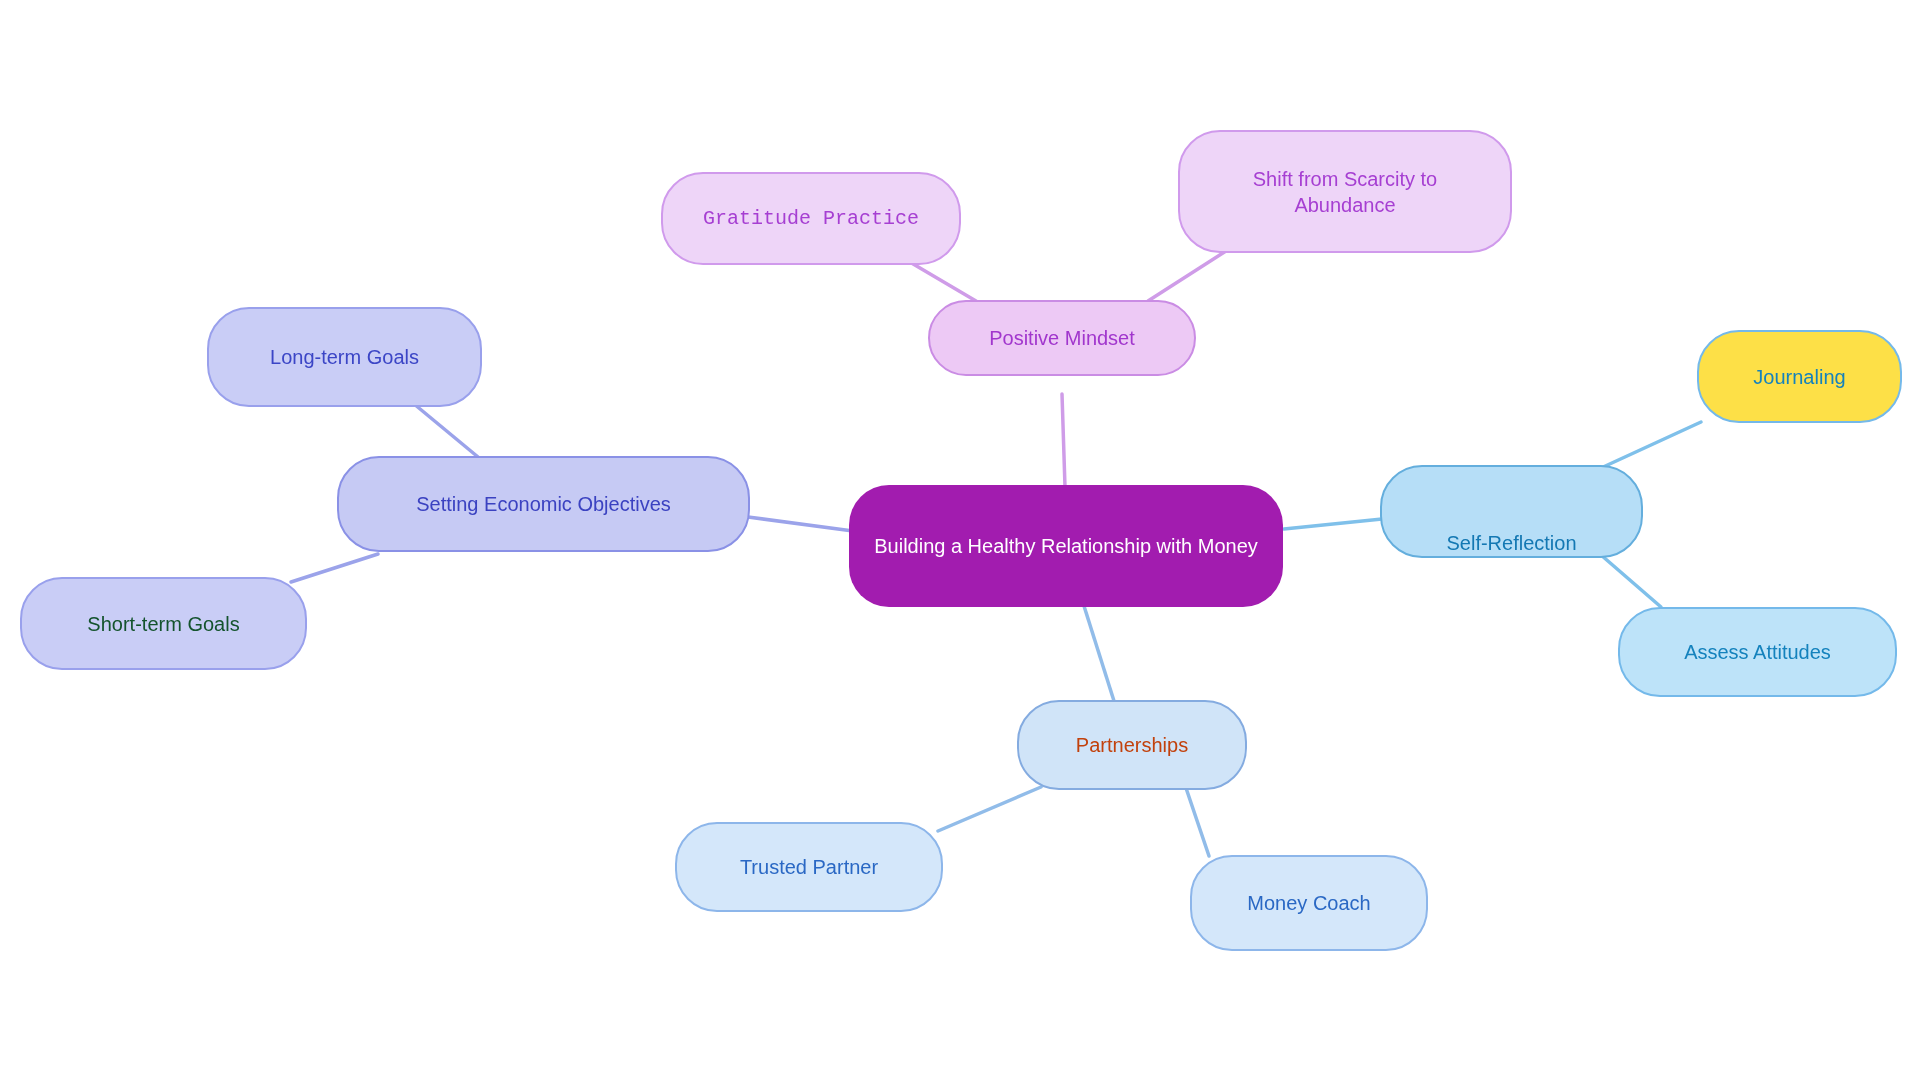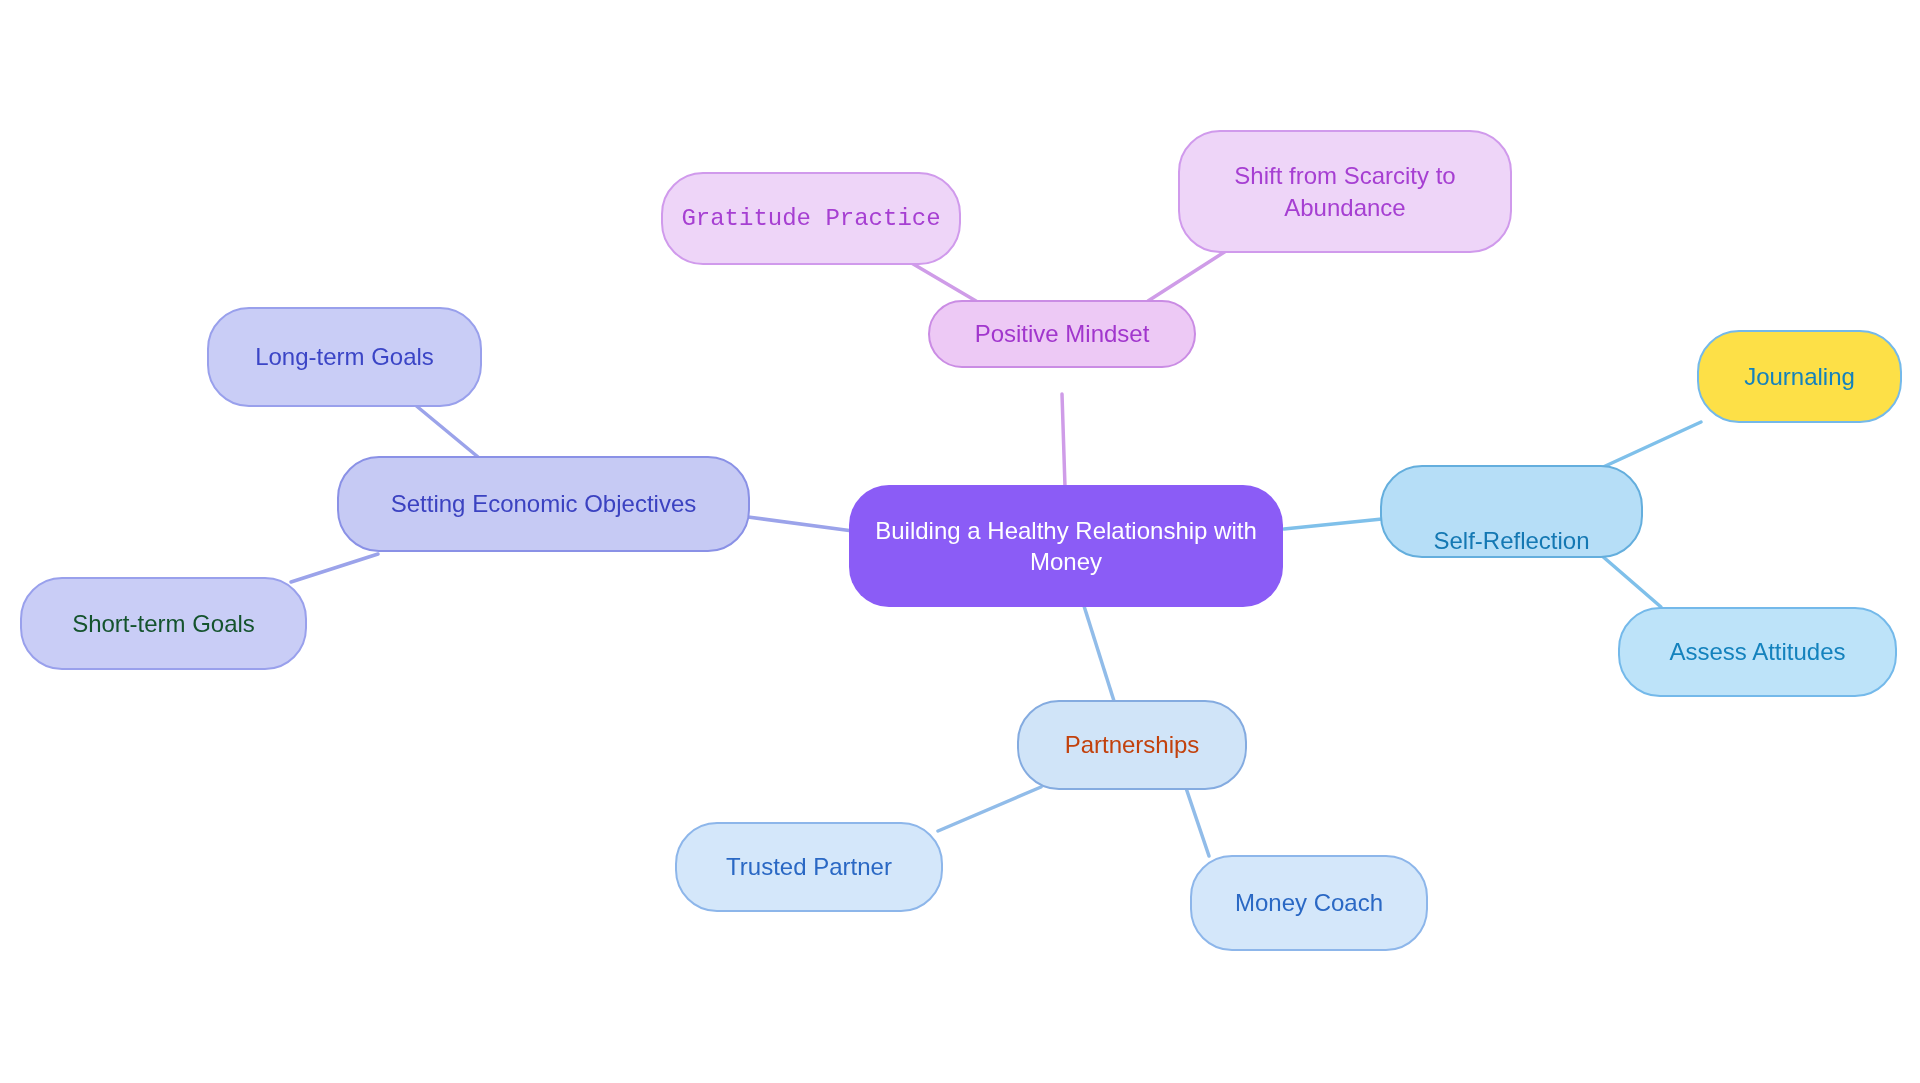--- a/index.html
+++ b/index.html
@@ -24,30 +24,30 @@
   }
   .node {
     position: absolute;
     box-sizing: border-box;
     display: flex;
     align-items: center;
     justify-content: center;
     text-align: center;
     border: 2px solid transparent;
     border-radius: 42px;
-    font-size: 24px;
+    font-size: 20px;
     line-height: 1.3;
     cursor: pointer;
     user-select: none;
   }
   .node .label { pointer-events: none; }
 
   
   .n-center            { left: 849px;  top: 485px; width: 434px; height: 122px; border-radius: 40px; padding: 0 16px; border: none; }
-  .n-positive-mindset  { left: 928px;  top: 300px; width: 268px; height: 68px; text-align: center;  }
+  .n-positive-mindset  { left: 928px;  top: 300px; width: 268px; height: 76px; text-align: center;  }
   .n-gratitude         { left: 661px;  top: 172px; width: 300px; height: 93px; font-family: Liberation Mono, monospace;  }
   .n-shift             { left: 1178px; top: 130px; width: 334px; height: 123px; padding: 0 24px; }
   .n-seo               { left: 337px;  top: 456px; width: 413px; height: 96px;  }
   .n-longterm          { left: 207px;  top: 307px; width: 275px; height: 100px;  }
   .n-shortterm         { left: 20px;   top: 577px; width: 287px; height: 93px;  }
   .n-selfreflection    { left: 1380px; top: 465px; width: 263px; height: 93px;  }
   .n-journaling        { left: 1697px; top: 330px; width: 205px; height: 93px;  }
   .n-assess            { left: 1618px; top: 607px; width: 279px; height: 90px;  }
   .n-partnerships      { left: 1017px; top: 700px; width: 230px; height: 90px;  }
   .n-trusted           { left: 675px;  top: 822px; width: 268px; height: 90px;  }
@@ -70,21 +70,21 @@
 
     <line x1="1284" y1="529" x2="1382" y2="519" stroke-width="3.5" stroke-linecap="round" stroke="#7fc0ea"></line>
     <line x1="1601" y1="468" x2="1701" y2="422" stroke-width="3.5" stroke-linecap="round" stroke="#7fc0ea"></line>
     <line x1="1601" y1="555" x2="1661" y2="607" stroke-width="3.5" stroke-linecap="round" stroke="#7fc0ea"></line>
 
     <line x1="1084" y1="606" x2="1114" y2="701" stroke-width="3.5" stroke-linecap="round" stroke="#91bce9"></line>
     <line x1="1041" y1="787" x2="938" y2="831" stroke-width="3.5" stroke-linecap="round" stroke="#91bce9"></line>
     <line x1="1186" y1="788" x2="1209" y2="856" stroke-width="3.5" stroke-linecap="round" stroke="#91bce9"></line>
   </svg>
 
-  <div class="node n-center" data-bind-style="background:center.fill;color:center.text_color" style="background: #8b5cf6; color: rgb(255, 255, 255);">
+  <div class="node n-center" data-bind-style="background:center.fill;color:center.text_color" style="background: #a21caf; color: rgb(255, 255, 255);">
     <span class="label" data-bind="center.label">Building a Healthy Relationship with Money</span>
   </div>
 
   <div class="node n-positive-mindset" data-bind-style="background:branches.0.fill;borderColor:branches.0.border;color:branches.0.text_color" style="background: rgb(237, 201, 245); border-color: rgb(202, 140, 228); color: rgb(161, 54, 205);">
     <span class="label" data-bind="branches.0.label">Positive Mindset</span>
   </div>
   <div class="node n-gratitude" data-bind-style="background:branches.0.child_fill;borderColor:branches.0.child_border;color:branches.0.child_text_color" style="background: rgb(238, 213, 248); border-color: rgb(208, 154, 236); color: rgb(166, 63, 210);">
     <span class="label" data-bind="branches.0.children.0.label">Gratitude Practice</span>
   </div>
   <div class="node n-shift" data-bind-style="background:branches.0.child_fill;borderColor:branches.0.child_border;color:branches.0.child_text_color" style="background: rgb(238, 213, 248); border-color: rgb(208, 154, 236); color: rgb(166, 63, 210);">

